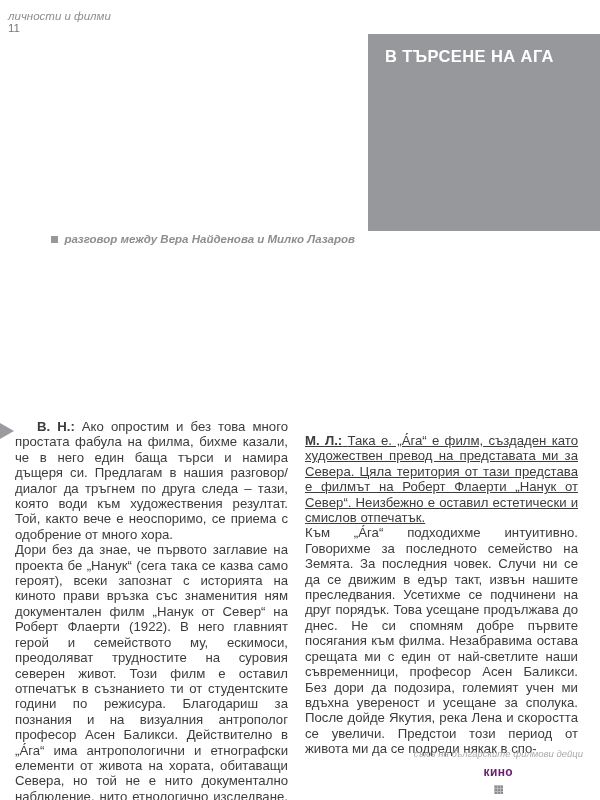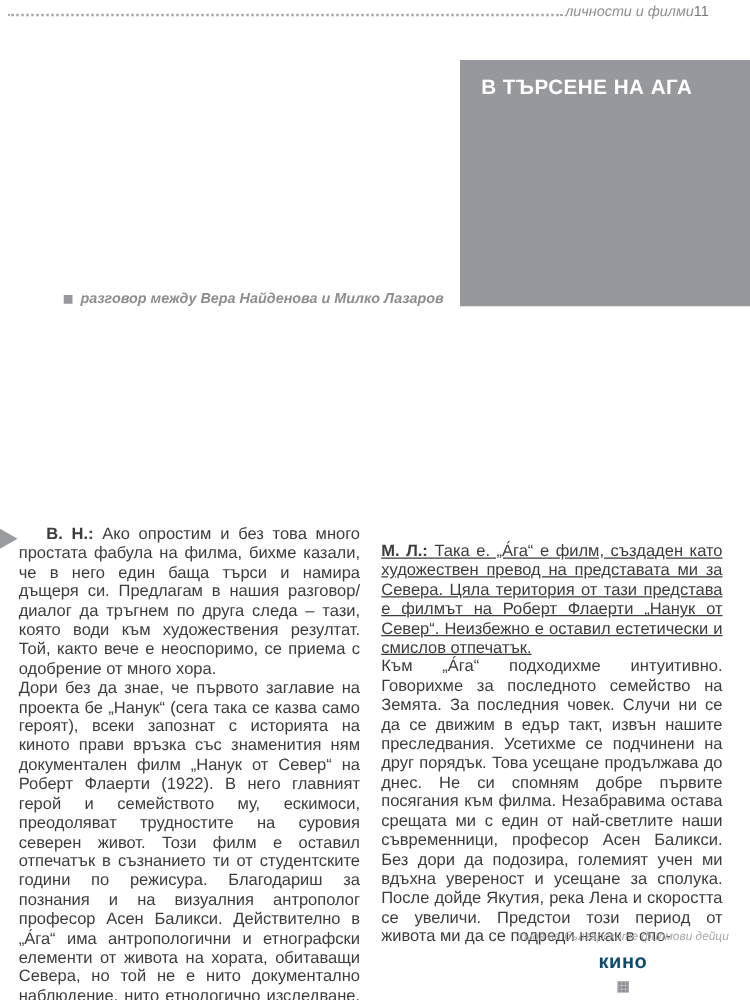--- a/index.html
+++ b/index.html
@@ -5,28 +5,28 @@
   html,body { margin:0; padding:0; background:#e8e8e8; }
   .page {
     position:relative; width:600px; height:800px; margin:0 auto;
     background:#ffffff; overflow:hidden;
     font-family:"Liberation Sans", sans-serif;
   }
 
   
   .header {
     position:absolute; top:4px; left:6px; right:33px;
-    display:flex; align-items:baseline;
+    display:flex; align-items:baseline;flex-direction:column;
   }
   .leader { flex:1; border-bottom:2px dotted #a8a8aa; margin-bottom:4px; }
   .section-label { font-style:italic; color:#8e8e90; font-size:11.5px; white-space:nowrap; margin-left:2px; }
   .page-number { font-weight:normal; color:#77787a; font-size:11.5px; }
 
   
-  .title-box { position:absolute; left:368px; top:48px; right:0; height:197px; background:#97989b; }
+  .title-box { position:absolute; left:368px; top:34px; right:0; height:197px; background:#97989b; }
   .title-box h1 {
     margin:0; padding:13px 10px 0 17px;
     color:#ffffff; font-size:16.5px; font-weight:bold; letter-spacing:0.4px;
   }
 
   
   .caption { position:absolute; top:233px; right:245px; display:flex; align-items:center; gap:6px; white-space:nowrap;font-weight:bold; }
   .caption-bullet { width:7px; height:7px; background:#97989b; flex:0 0 auto; }
   .caption-text { font-style:italic; color:#8e8e90; font-size:11.5px; }
 
@@ -47,21 +47,21 @@
     font-size:13.2px; line-height:15.4px; color:#3c3c3e;
   }
   .column p { margin:0; }
   .p-indent { text-indent:22px; }
   .p-gap { margin-top:14px !important;text-decoration:underline; }
   .speaker { font-weight:bold; }
 
   
   .footer { position:absolute; right:17px; bottom:6px; display:flex; align-items:center; gap:6px; white-space:nowrap;flex-direction:column; }
   .imprint { font-style:italic; color:#aaaaac; font-size:9.5px; }
-  .brand { font-weight:bold; color:#0c4a6e; font-size:16px; letter-spacing:0.4px; }
+  .brand { font-weight:bold; color:#701a75; font-size:12px; letter-spacing:0.4px; }
   .footer-square {
     width:9px; height:9px; background:#8b8c8f;
     background-image:
       linear-gradient(#b9babd 1px, transparent 1px),
       linear-gradient(90deg, #b9babd 1px, transparent 1px);
     background-size:3px 3px;
   }
 </style>
 </head>
 <body>

